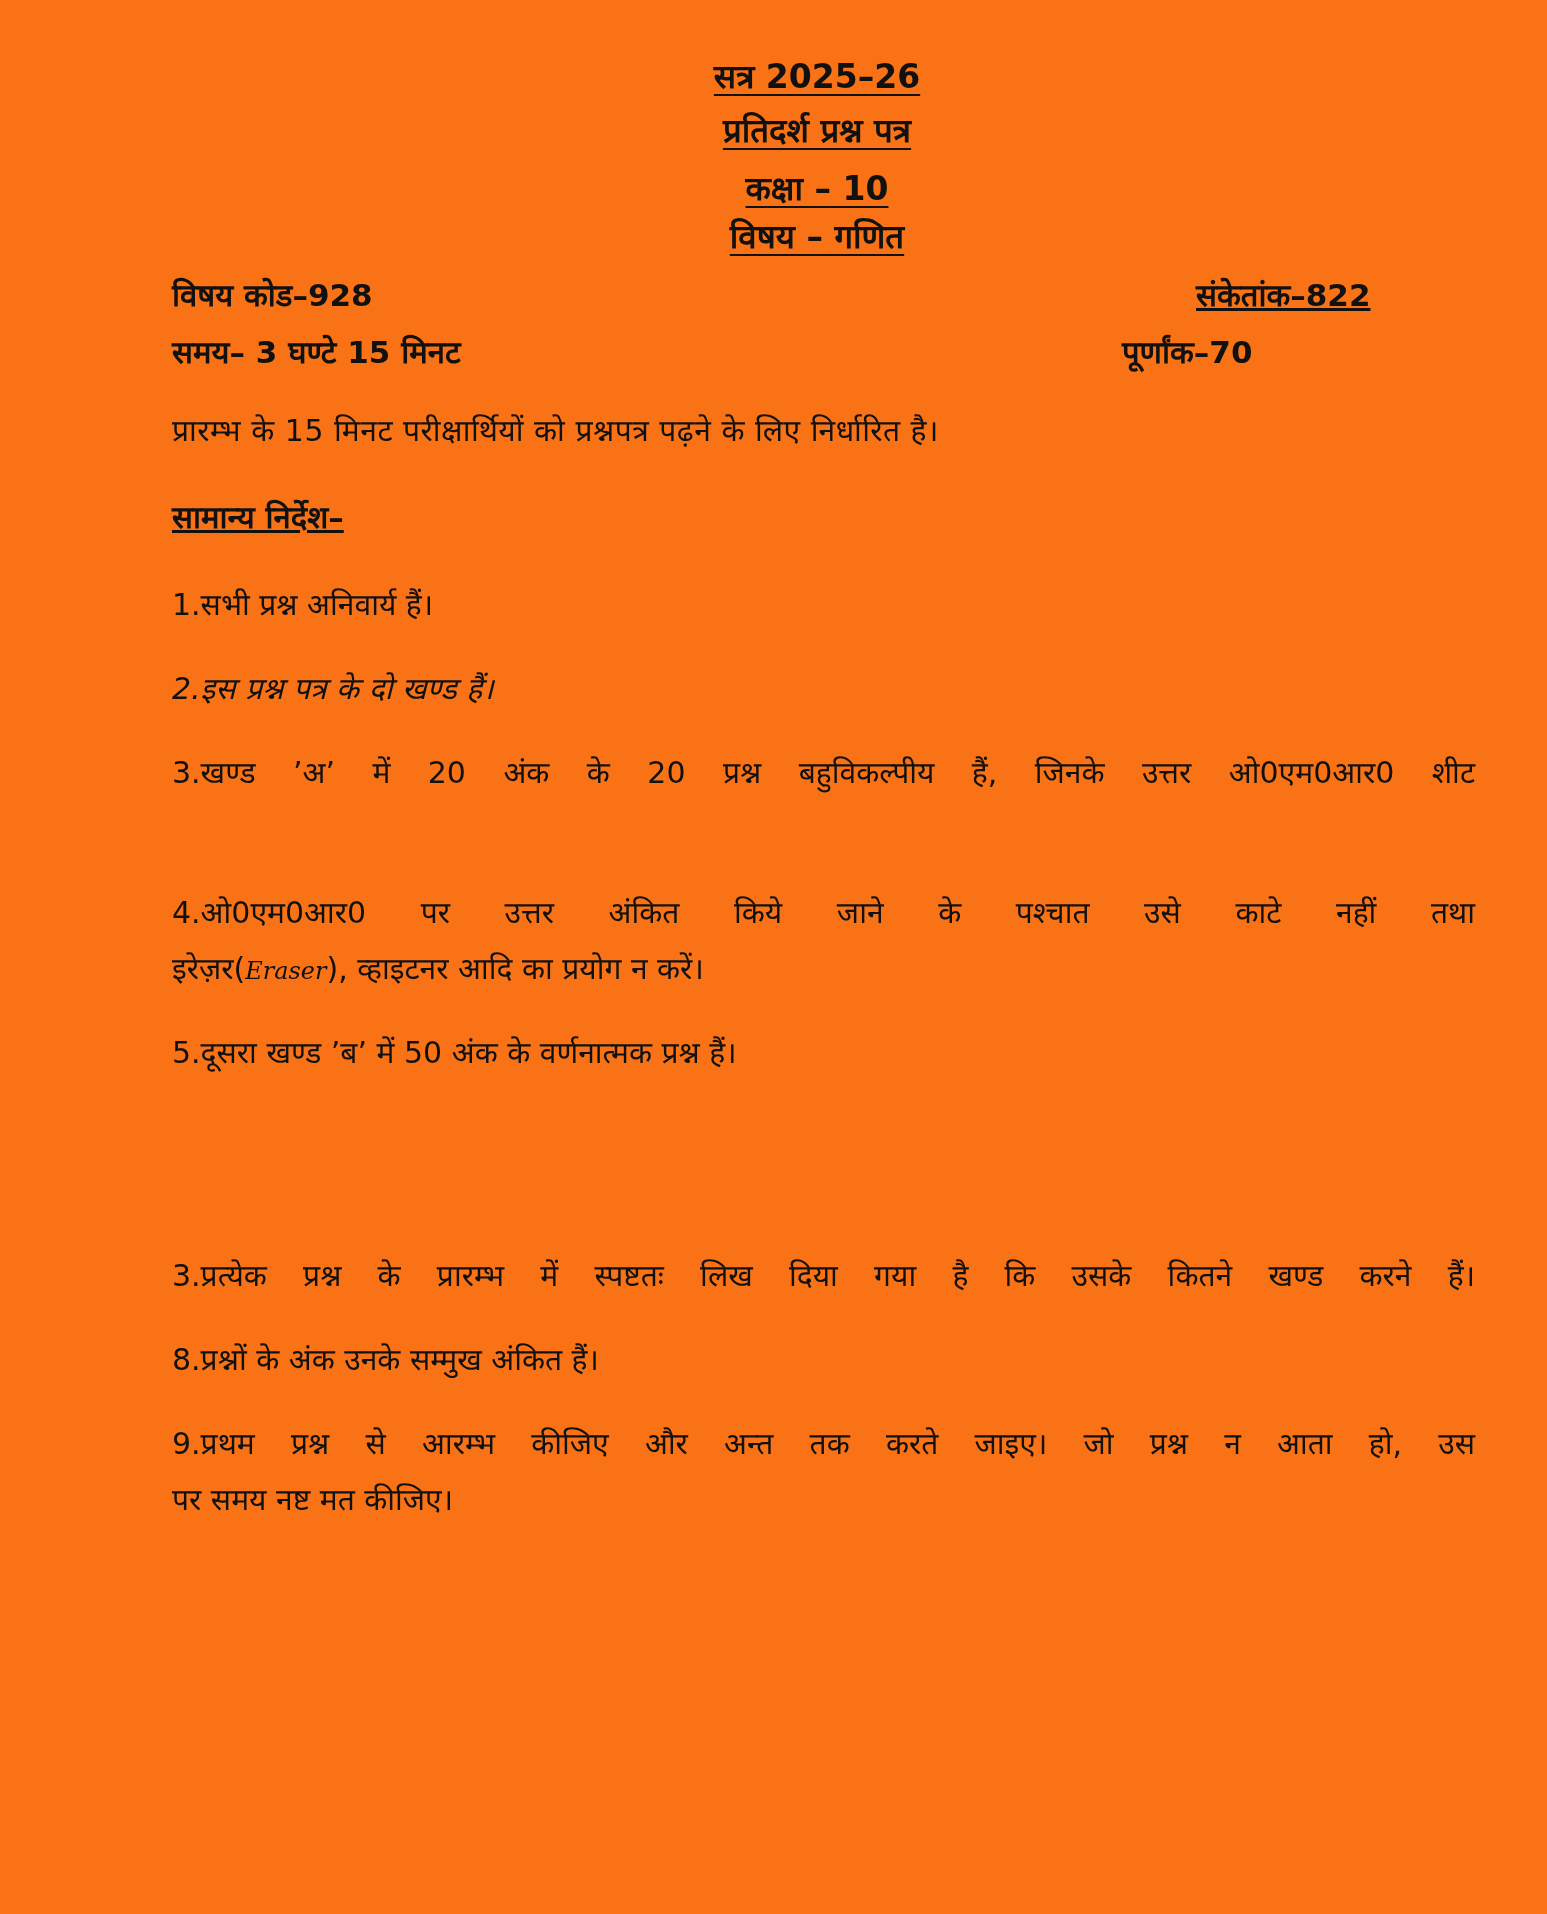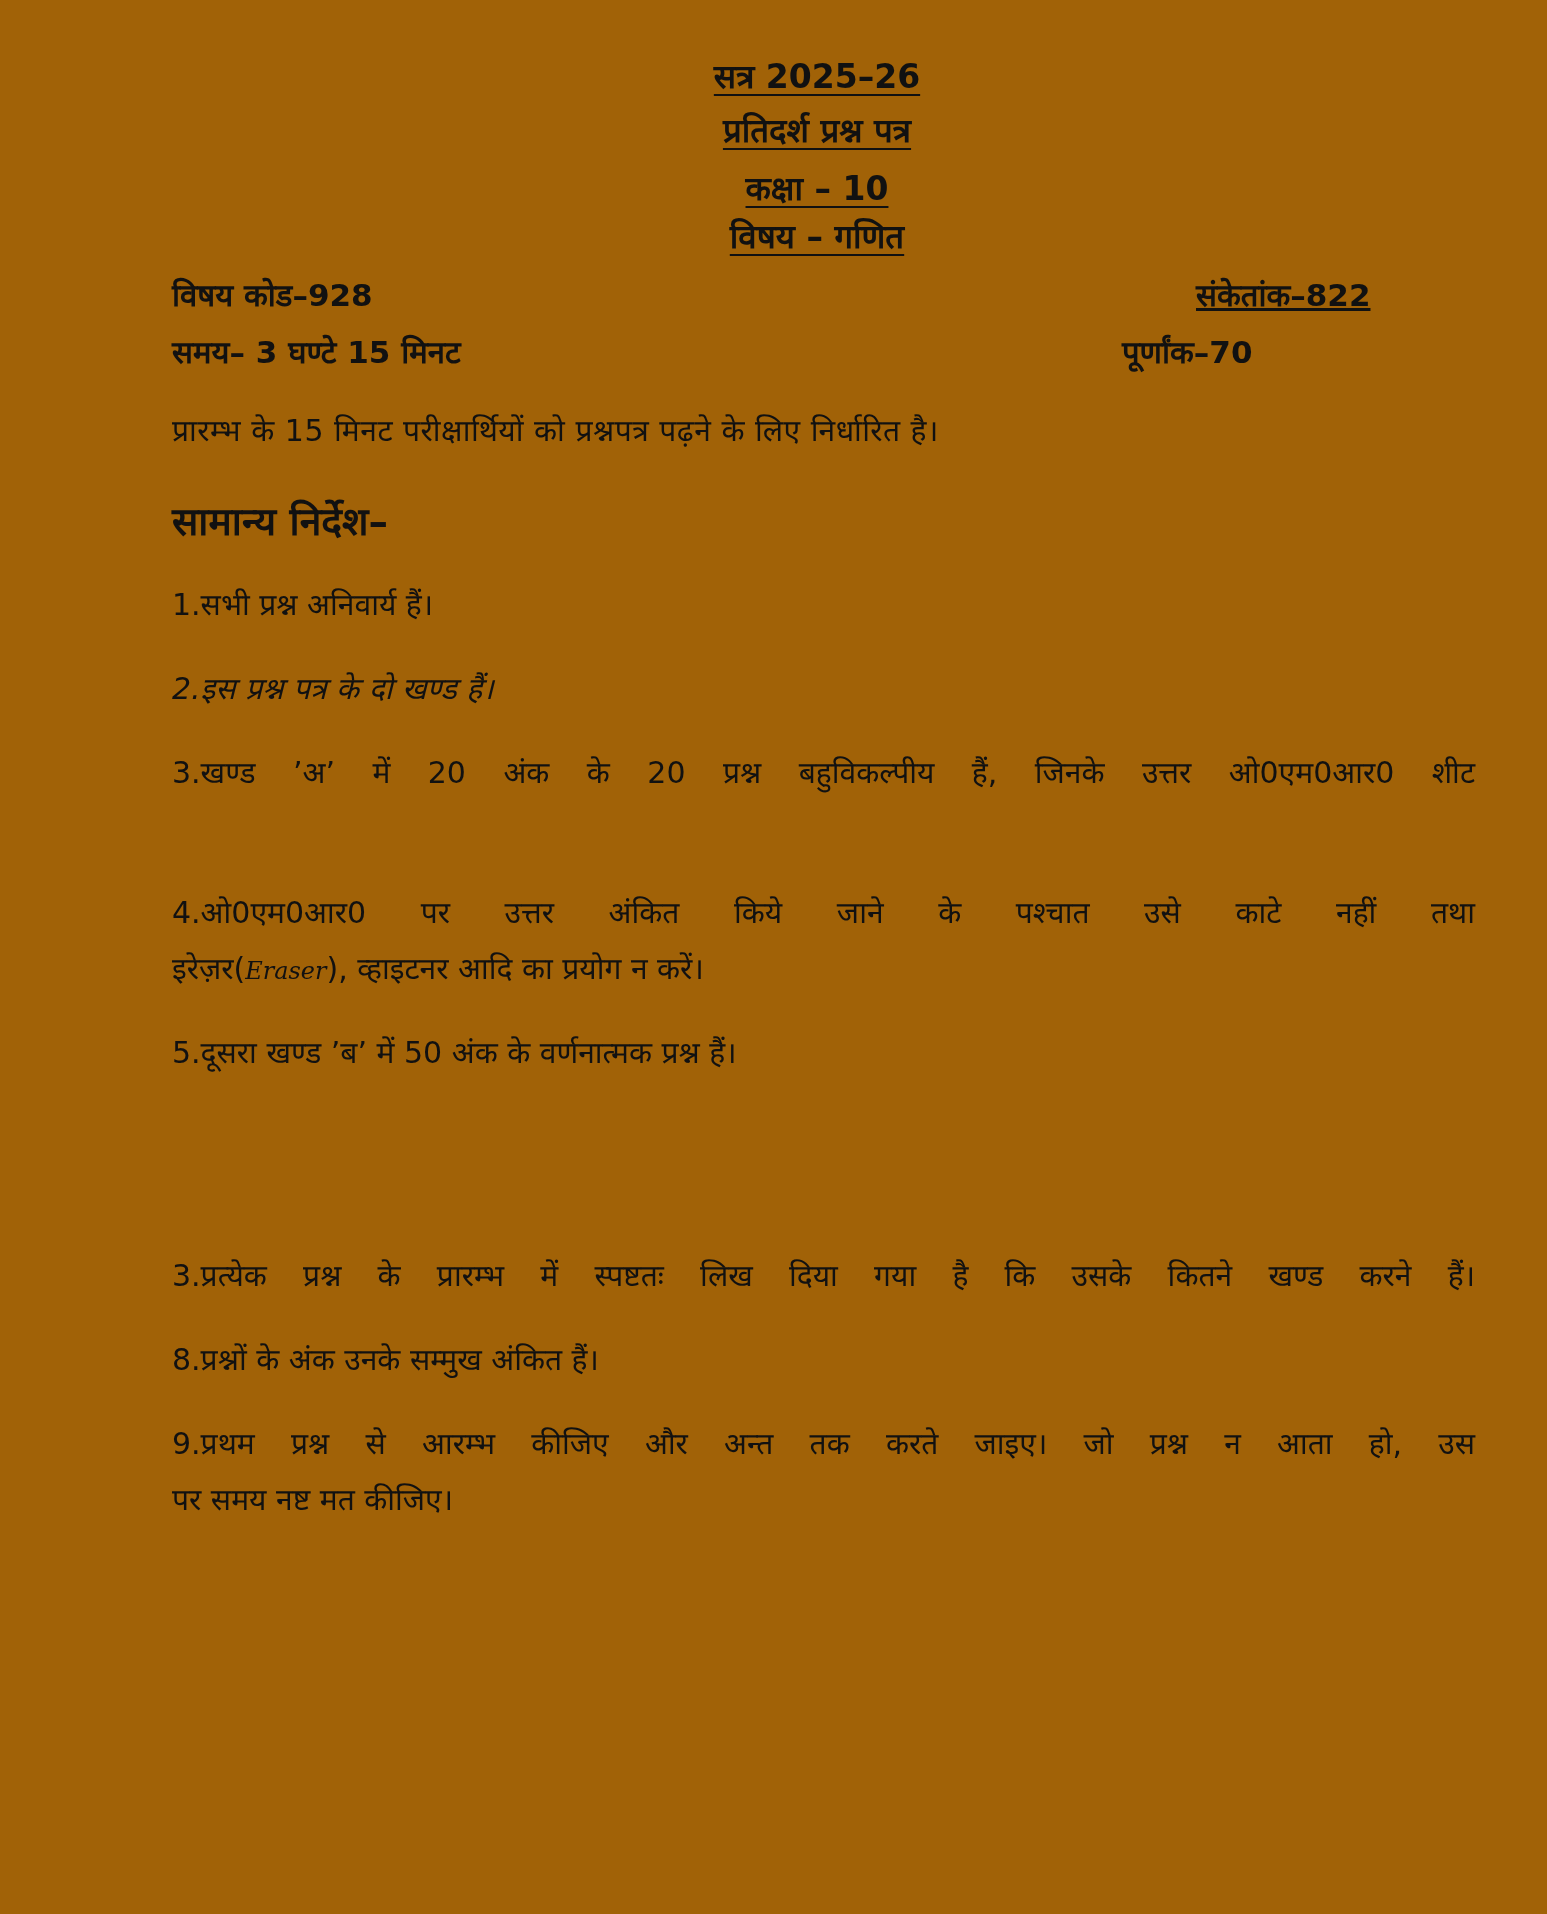--- a/index.html
+++ b/index.html
@@ -13,21 +13,21 @@
       position: relative;
       overflow: hidden;
       color: #111111;
       font-family: "DejaVu Sans", "Liberation Sans", sans-serif;
     }
     .page {
       position: absolute;
       left: 0; top: 0;
       width: 1547px;
       height: 1914px;
-      background: #a16207;
+      background: #f97316;
     }
     .title-block {
       position: absolute;
       left: 0;
       width: 1634px; 
       top: 52px;
       text-align: center;
     }
     .title-line {
       display: block;
@@ -67,24 +67,25 @@
       top: 416px;
       font-size: 30px;
       line-height: 1;
       white-space: nowrap;
       letter-spacing: 0.5px;
     }
     .heading {
       position: absolute;
       left: 172px;
       top: 502px;
-      font-size: 39px;
+      font-size: 31px;
       font-weight: bold;
       line-height: 1;
       white-space: nowrap;
+      text-decoration: underline;
     }
     .instr {
       position: absolute;
       left: 172px;
       width: 1303px;
       font-size: 30px;
       line-height: 56px;
       text-align: justify;
       text-align-last: left;
     }

